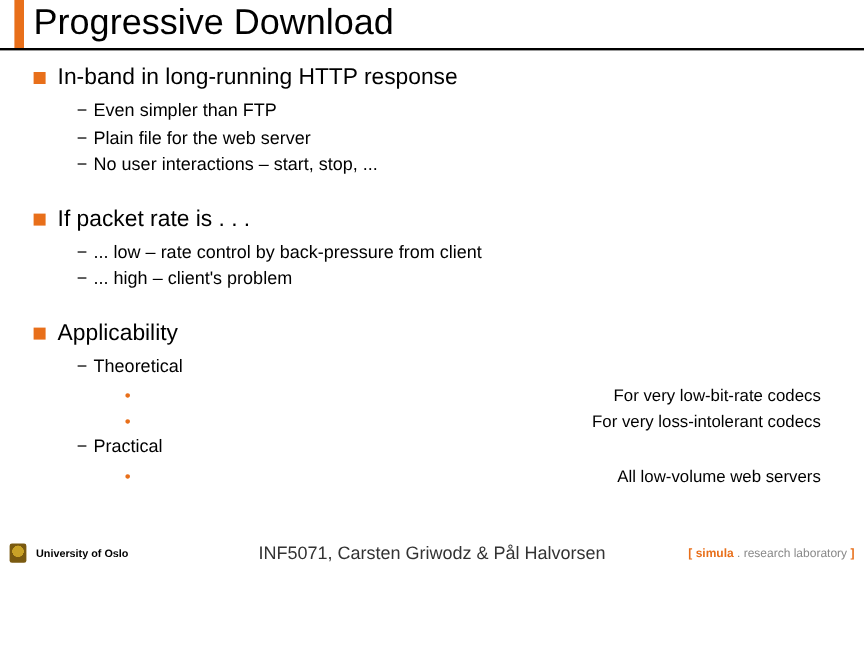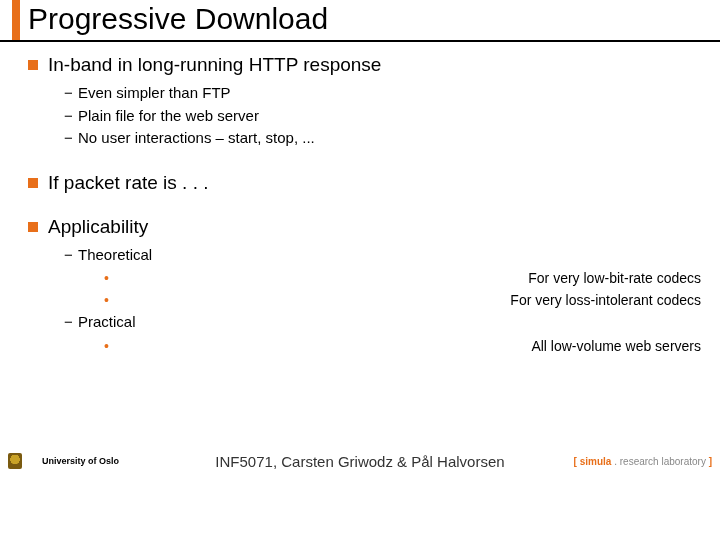--- a/index.html
+++ b/index.html
@@ -2,33 +2,33 @@
 <html><head>
 <meta charset="utf-8">
 <style>
   * { margin: 0; padding: 0; box-sizing: border-box; }
   html, body { width: 720px; height: 540px; background: #fff; font-family: Verdana, Arial, sans-serif; color: #000; }
   .slide { position: relative; width: 720px; height: 477px; }
   .title-bar { position: relative; padding-left: 28px; padding-top: 2px; }
   .title-bar .accent { position: absolute; left: 12px; top: 0; width: 8px; height: 40px; background: #e86f1a; }
   .title-bar h1 { font-size: 30px; font-weight: 400; letter-spacing: 0; }
   .title-underline { position: absolute; left: 0; top: 40px; height: 2px; width: 720px; background: #000; }
-  .content { padding: 18px 19px 0 28px; }
+  .content { padding: 18px 36px 0 28px; }
   .section { margin-bottom: 22px; }
   .section-header { display: flex; align-items: flex-start; }
   .sq { display: inline-block; width: 10px; height: 10px; background: #e86f1a; margin-right: 10px; margin-top: 6px; flex-shrink: 0; }
   .section-title { font-size: 19px; font-weight: 400; }
   ul.sub { list-style: none; margin-left: 36px; margin-top: 6px; }
   ul.sub > li { font-size: 15px; line-height: 1.5; position: relative; padding-left: 14px; }
   ul.sub > li::before { content: "−"; position: absolute; left: 0; top: 0; color: #000; }
   ul.bullets { list-style: none; margin-left: 26px; margin-top: 2px; }
   ul.bullets > li { font-size: 14px; line-height: 1.55; position: relative; padding-left: 14px; text-align: right; }
   ul.bullets > li::before { content: "•"; position: absolute; left: 0; top: 0; color: #e86f1a; font-size: 14px; }
   .footer { position: absolute; bottom: 6px; left: 0; width: 720px; height: 20px; display: flex; align-items: center; justify-content: space-between; padding: 0 8px; }
-  .foot-left { display: flex; align-items: center; gap: 20px; }
+  .foot-left { display: flex; align-items: center; gap: 8px; }
   .crest { width: 14px; height: 16px; background: radial-gradient(circle at 50% 40%, #c9a227 0 40%, #7a5a10 41% 100%); border-radius: 2px; }
   .uio { font-size: 9px; font-weight: 700; }
   .foot-center { font-size: 15px; color: #333; position: absolute; left: 50%; transform: translateX(-50%); }
   .foot-right { font-size: 10px; }
   .br1 { color: #e86f1a; font-weight: 700; }
   .br2 { color: #e86f1a; font-weight: 700; }
   .lab { color: #888; }
 </style>
 </head>
 <body>
@@ -52,20 +52,24 @@
         <li>Plain file for the web server</li>
         <li>No user interactions – start, stop, ...</li>
       </ul>
     </div>
 
     <div class="section">
       <div class="section-header">
         <span class="sq"></span>
         <span class="section-title">If packet rate is . . .</span>
       </div>
+      <ul class="sub">
+        <li>... low – rate control by back-pressure from client</li>
+        <li>... high – client's problem</li>
+      </ul>
     </div>
 
     <div class="section">
       <div class="section-header">
         <span class="sq"></span>
         <span class="section-title">Applicability</span>
       </div>
       <ul class="sub">
         <li>
           <span>Theoretical</span>

